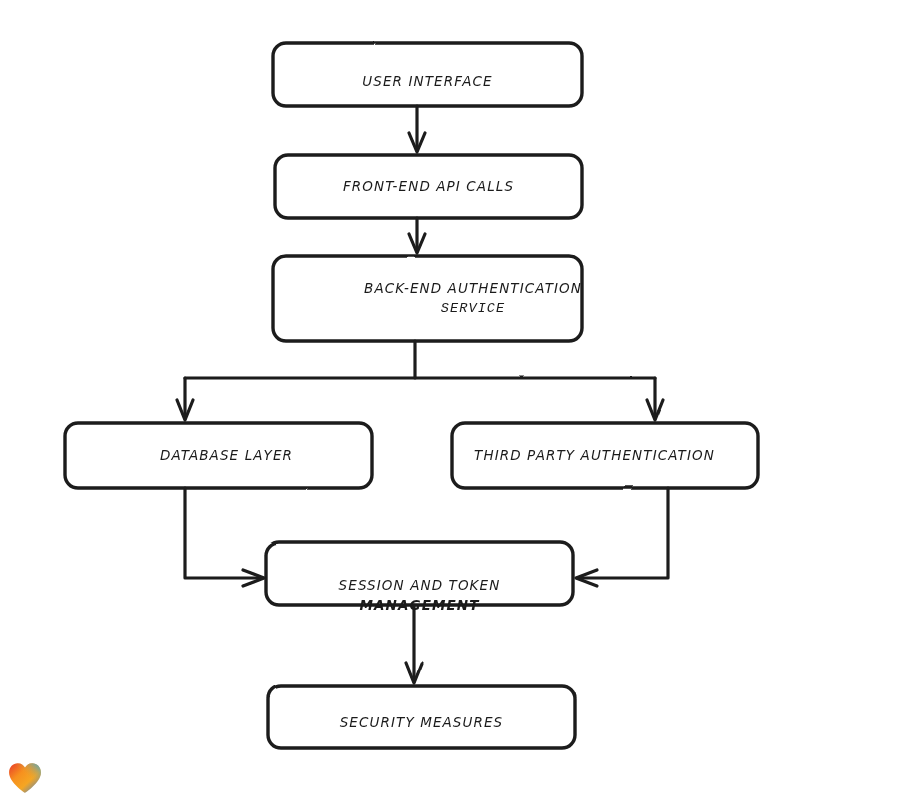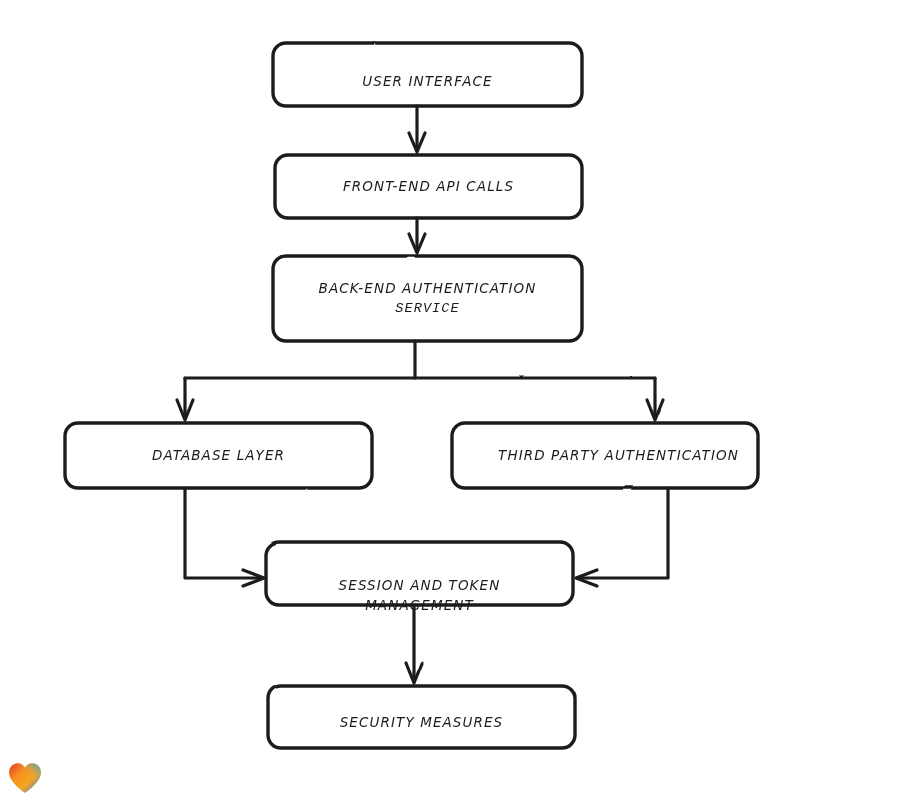--- a/index.html
+++ b/index.html
@@ -132,39 +132,39 @@
   </svg>
 
   <div class="node-label" style="left:273px; top:43px; width:309px; height:77px;">
     <span>User Interface</span>
   </div>
 
   <div class="node-label" style="left:275px; top:155px; width:307px; height:63px;border-radius:26px;">
     <span>Front-End API Calls</span>
   </div>
 
-  <div class="node-label" style="left:273px; top:256px; width:309px; height:85px;">
+  <div class="node-label" style="left:273px; top:256px; width:309px; height:85px;justify-content:flex-end;">
     <span style="display:block;">
       <span style="display:block;">Back-End Authentication</span>
       <span style="display:block;font-family:Liberation Mono, monospace;">Service</span>
     </span>
   </div>
 
-  <div class="node-label" style="left:65px; top:423px; width:307px; height:65px;">
+  <div class="node-label" style="left:65px; top:423px; width:307px; height:65px;padding-left:8px;">
     <span>Database Layer</span>
   </div>
 
-  <div class="node-label" style="left:452px; top:423px; width:285px; height:65px;margin-left:24px;">
+  <div class="node-label" style="left:452px; top:423px; width:285px; height:65px;">
     <span>Third Party Authentication</span>
   </div>
 
   <div class="node-label" style="left:266px; top:542px; width:307px; height:63px;">
     <span style="display:block;margin-top:44px;">
       <span style="display:block;">Session and Token</span>
-      <span style="display:block;">Management</span>
+      <span style="display:block;font-weight:bold;">Management</span>
     </span>
   </div>
 
   <div class="node-label" style="left:268px; top:686px; width:307px; height:74px;">
     <span>Security Measures</span>
   </div>
 
   <svg class="heart-icon" viewBox="0 0 32 30" xmlns="http://www.w3.org/2000/svg">
     <path d="M16 29 C16 29 1 19.5 1 9.8 C1 4.6 4.7 1 9.2 1 C12.3 1 14.8 2.8 16 5.2 C17.2 2.8 19.7 1 22.8 1 C27.3 1 31 4.6 31 9.8 C31 19.5 16 29 16 29 Z" fill="url(#heartGrad)"></path>
     <path d="M16 29 C16 29 1 19.5 1 9.8 C1 4.6 4.7 1 9.2 1 C12.3 1 14.8 2.8 16 5.2 C17.2 2.8 19.7 1 22.8 1 C27.3 1 31 4.6 31 9.8 C31 19.5 16 29 16 29 Z" fill="url(#heartGrad2)"></path>

